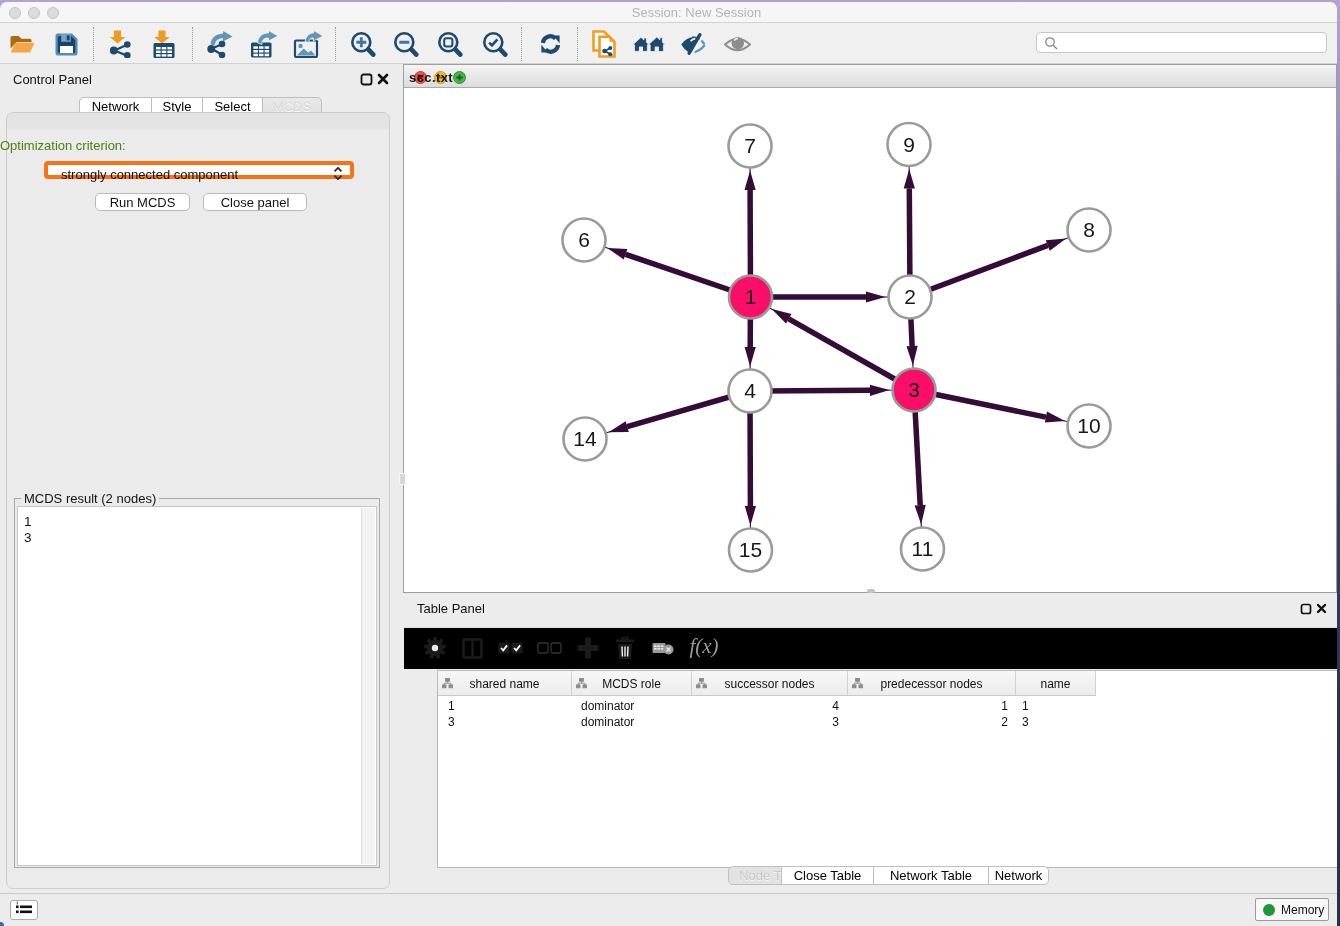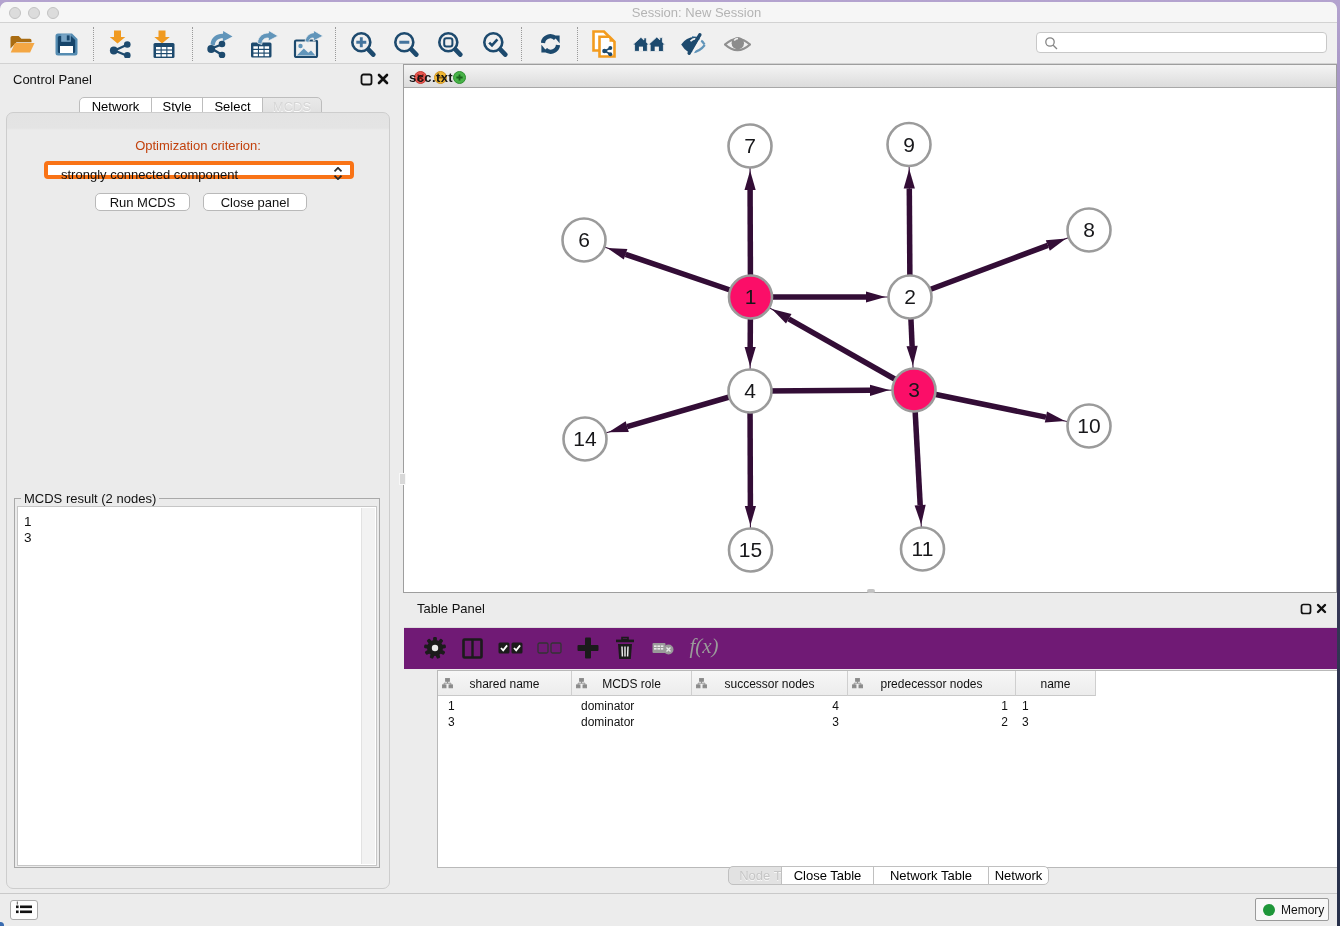--- a/index.html
+++ b/index.html
@@ -23,21 +23,21 @@
 #searchbox{position:absolute;left:1036px;top:9px;width:291px;height:21px;background:#fff;
   border:1px solid #c8c8c8;border-radius:4px;box-sizing:border-box;}
 
 #cp-title{position:absolute;left:13px;top:70px;font-size:13px;color:#111;}
 .wicon{position:absolute;font-size:12px;color:#111;}
 .tab{position:absolute;top:0;height:18px;background:#fff;border:1px solid #bdbdbd;
   box-sizing:border-box;font-size:13px;text-align:center;line-height:18px;color:#000;}
 #cp-box{position:absolute;left:6px;top:110px;width:384px;height:777px;
   background:linear-gradient(180deg,#e3e3e3 0px,#e4e4e4 15px,#ebebeb 17px,#ebebeb 100%);
   border:1px solid #cdcdcd;border-radius:7px;box-sizing:border-box;}
-#opt-label{position:absolute;left:0;top:136px;width:396px;text-align:center;font-size:13px;color:#c2410c;}
+#opt-label{position:absolute;left:0;top:136px;width:396px;text-align:left;font-size:13px;color:#4d7c0f;}
 #dropdown{position:absolute;left:44px;top:159px;width:310px;height:18px;background:#fff;
   border:4px solid #f97316;border-radius:4px;box-sizing:border-box;}
 #dropdown span{position:absolute;left:13px;top:2px;font-size:13px;color:#111;}
 .btn{position:absolute;top:191px;height:18px;background:#fff;border:1px solid #b9b9b9;
   border-radius:5px;box-sizing:border-box;font-size:13px;text-align:center;line-height:17px;color:#111;}
 #fieldset{position:absolute;left:14px;top:496px;width:366px;height:370px;
   border:1px solid #a9a9a9;box-sizing:border-box;}
 #fs-label{position:absolute;left:6px;top:-8px;background:#ebebeb;padding:0 3px;font-size:13px;color:#111;}
 #fs-white{position:absolute;left:2px;top:7px;width:360px;height:360px;background:#fff;
   border:1px solid #c6c6c6;box-sizing:border-box;}
@@ -49,21 +49,21 @@
 #net-title{position:absolute;left:0;top:0;width:100%;height:22px;
   background:linear-gradient(180deg,#f4f4f4,#dcdcdc);border-bottom:1px solid #a8a8a8;}
 .mtl{position:absolute;top:6px;width:13px;height:13px;border-radius:50%;box-sizing:border-box;}
 #net-name{position:absolute;left:5px;top:5px;width:100%;text-align:left;font-size:13px;
   font-weight:700;letter-spacing:0.4px;color:#161616;}
 #hthumb{position:absolute;left:867px;top:587px;width:8px;height:4px;background:#c3c3c3;border-radius:2px;}
 #splitter{position:absolute;left:399px;top:471px;width:5px;height:10px;background:#d8d8d8;
   border:1px solid #f8f8f8;}
 
 #tp-title{position:absolute;left:417px;top:599px;font-size:13px;color:#111;}
-#tp-toolbar{position:absolute;left:404px;top:625px;width:933px;height:41px;background:#701a75;
+#tp-toolbar{position:absolute;left:404px;top:625px;width:933px;height:41px;background:#000000;
   border-top:1px solid #dcdcdc;}
 #tp-table{position:absolute;left:417px;top:668px;width:916px;height:198px;background:#fff;
   border:1px solid #b9b9b9;box-sizing:border-box;margin-left:20px;}
 #tp-header{position:absolute;left:0;top:0;width:659px;height:25px;}
 .th{position:absolute;top:0;height:25px;border-right:1px solid #cfcfcf;border-bottom:1px solid #c9c9c9;
   box-sizing:border-box;background:linear-gradient(180deg,#f7f7f7,#ececec);
   font-size:12px;color:#111;text-align:center;line-height:27px;}
 .td{position:absolute;font-size:12px;color:#111;}
 .btab{position:absolute;top:0;height:19px;background:#fff;border:1px solid #c0c0c0;
   box-sizing:border-box;font-size:13px;text-align:center;line-height:18px;color:#000;font-weight:400;}

